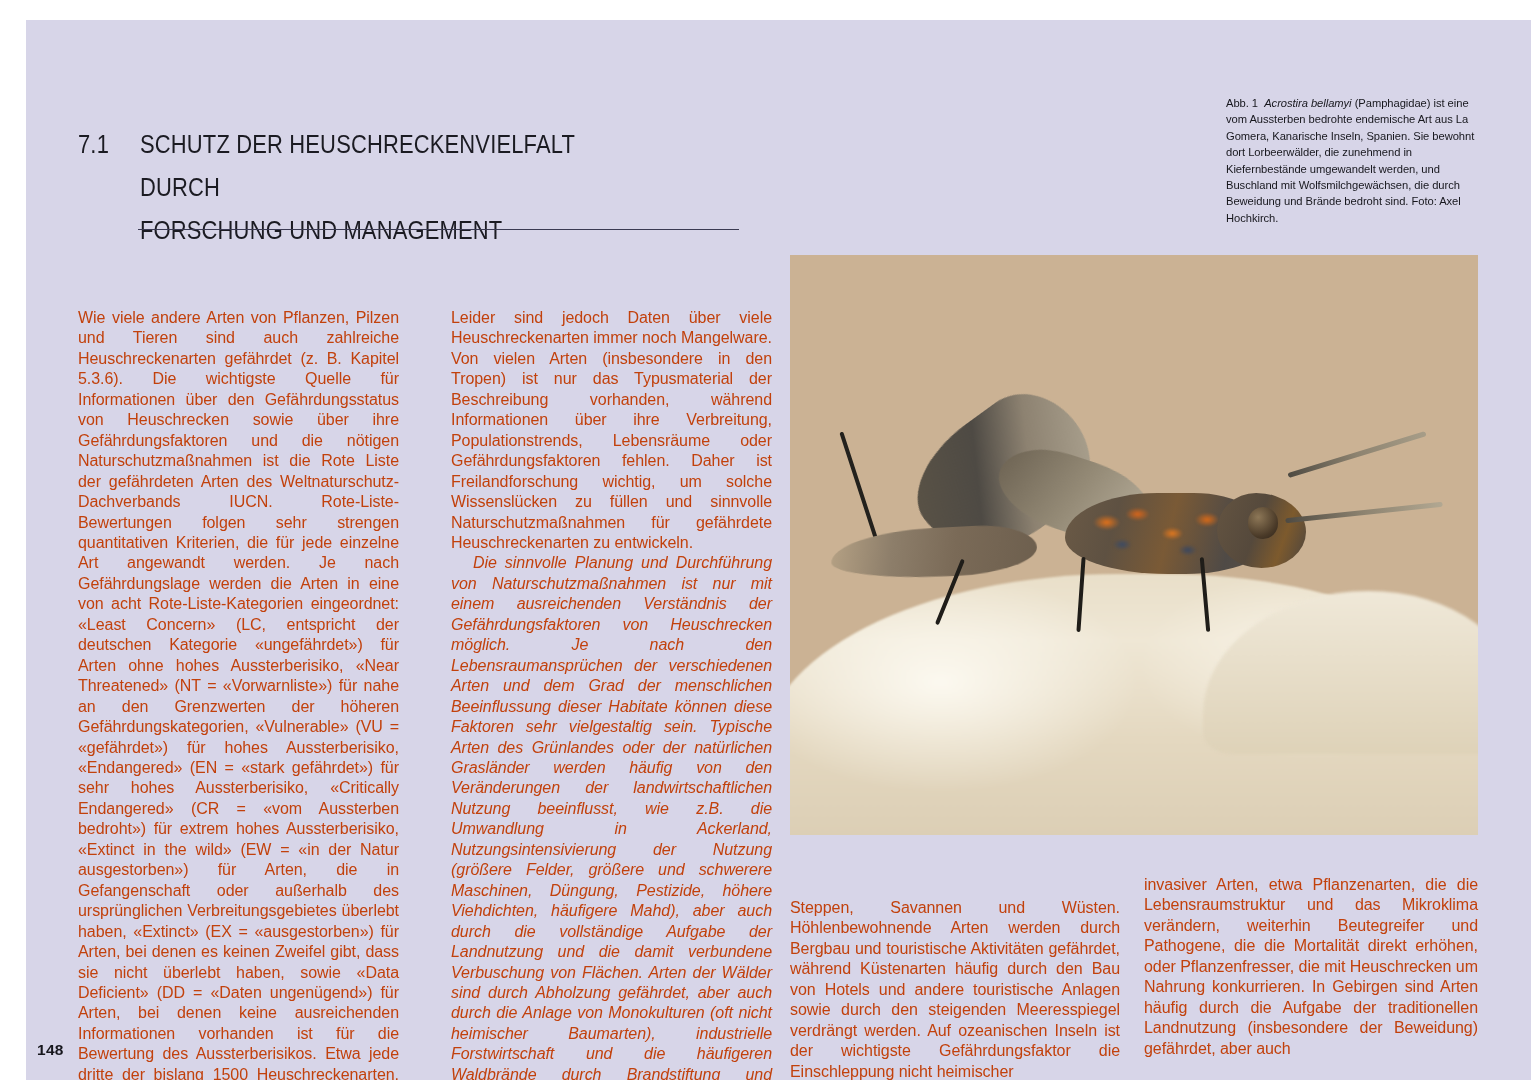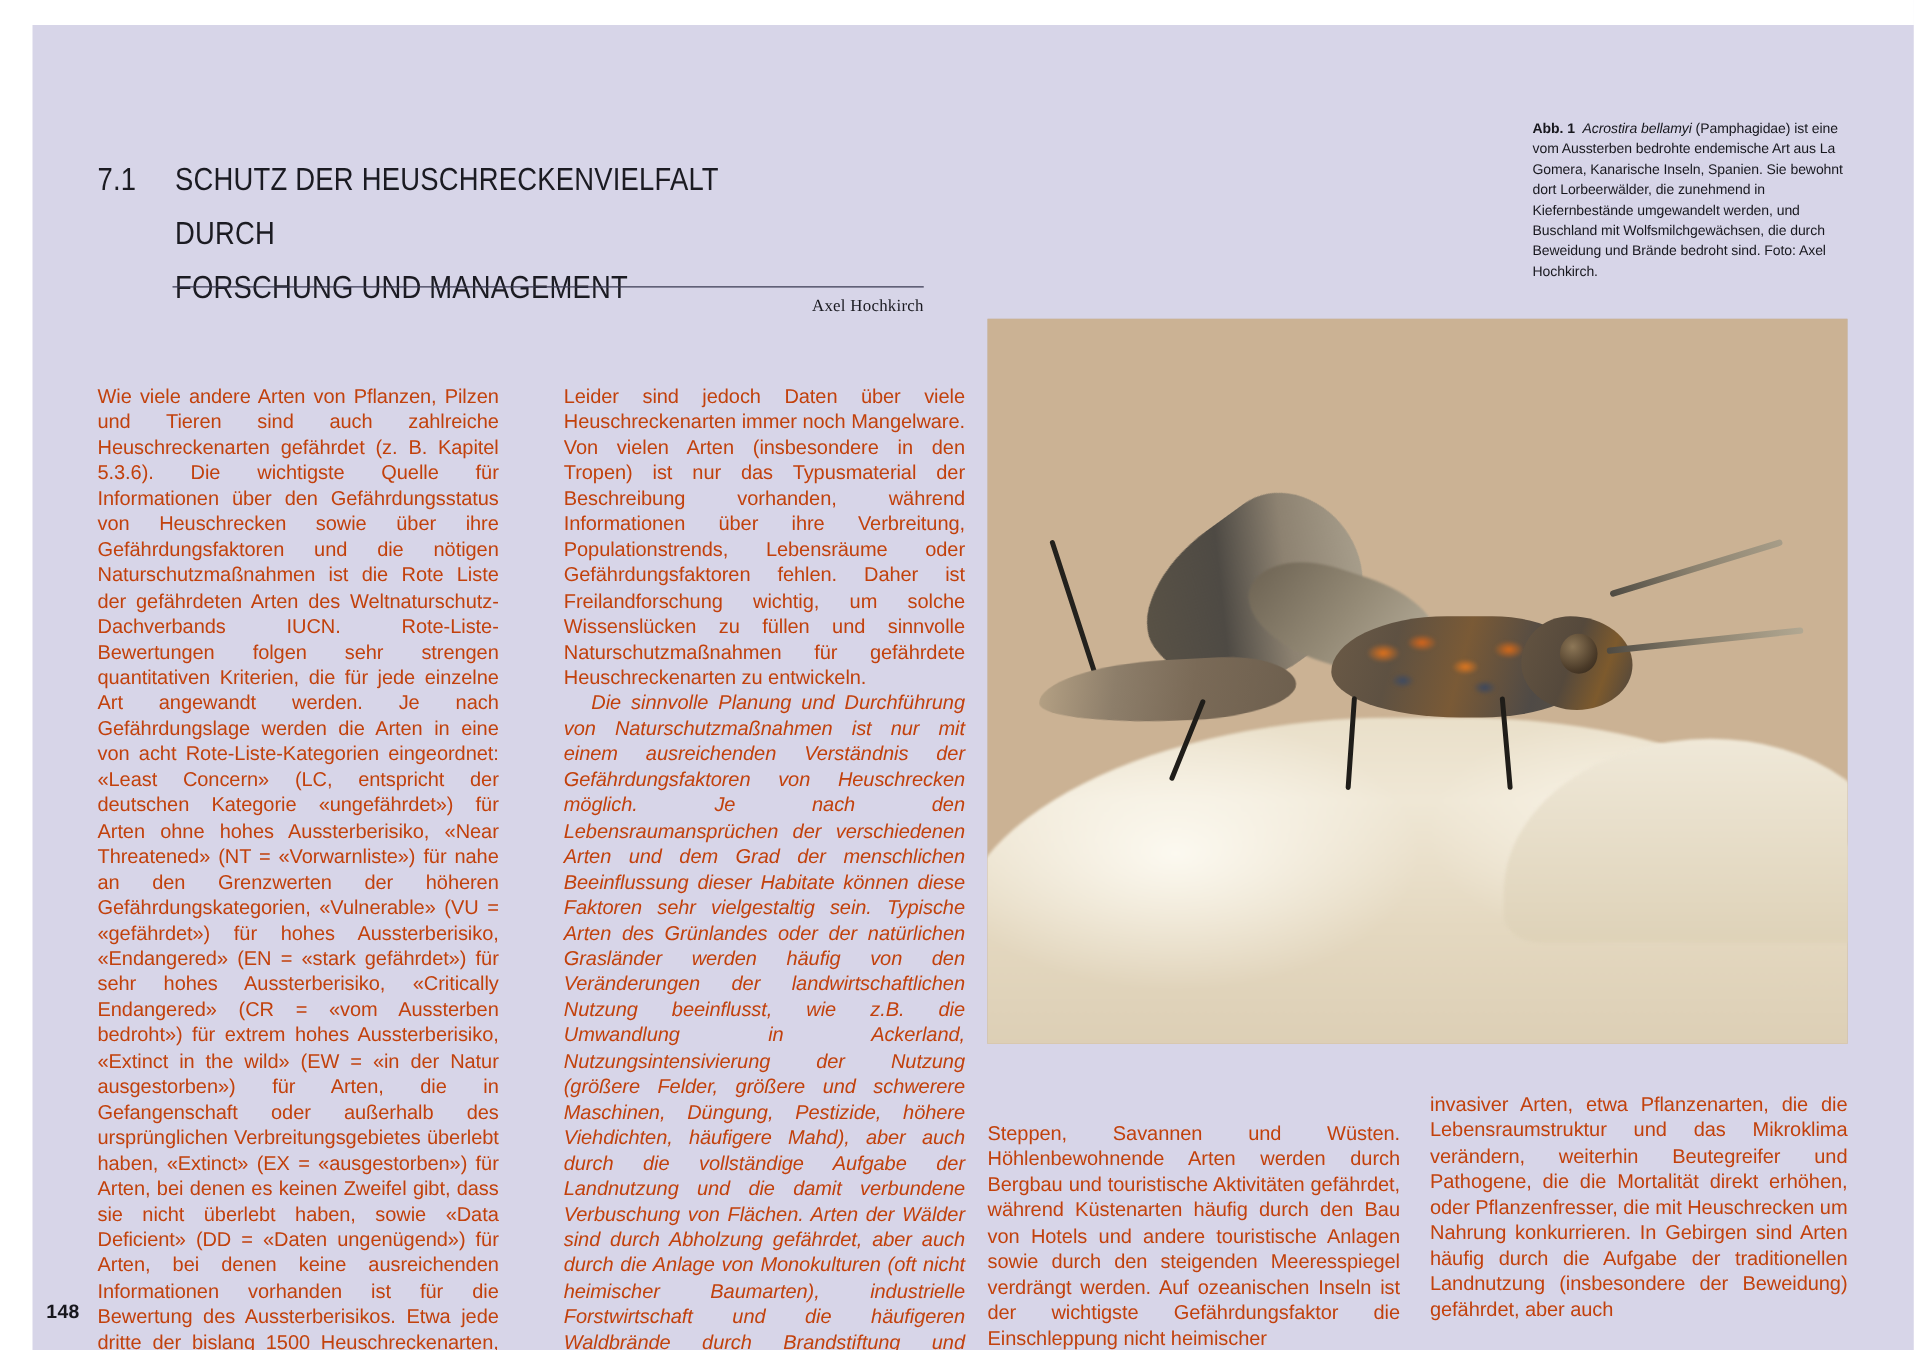--- a/index.html
+++ b/index.html
@@ -128,21 +128,21 @@
   #fig-caption {
     position: absolute;
     left: 460px;
     top: 75px;
     width: 252px;
     font-size: 11.2px;
     line-height: 16.4px;
     color: #17171d;
     letter-spacing: -0.05px;
   }
-  #fig-caption .lbl { font-weight: bold; text-align: center; }
+  #fig-caption .lbl { font-weight: normal; text-align: center; }
   #fig-caption .sci { font-style: italic; text-align: center; }
 
   #photo-frame {
     position: absolute;
     left: 24px;
     top: 235px;
     width: 688px;
     height: 580px;
     overflow: hidden;
     background: #c4ab8c;
@@ -286,21 +286,20 @@
     <div id="chapter-header">
       <div class="head-row">
         <div id="chapter-number">7.1</div>
         <div id="chapter-title">SCHUTZ DER HEUSCHRECKENVIELFALT DURCH
 FORSCHUNG UND MANAGEMENT</div>
       </div>
     </div>
 
     <div id="header-rule"></div>
 
-    <div id="author-line">Axel Hochkirch</div>
 
     <div class="col" id="col-l1">
       <p>Wie viele andere Arten von Pflanzen, Pilzen und Tieren sind auch zahlreiche Heuschreckenarten gefährdet (z. B. Kapitel 5.3.6). Die wichtigste Quelle für Informationen über den Gefährdungsstatus von Heuschrecken sowie über ihre Gefährdungsfaktoren und die nötigen Naturschutzmaßnahmen ist die Rote Liste der gefährdeten Arten des Weltnaturschutz-Dachverbands IUCN. Rote-Liste-Bewertungen folgen sehr strengen quantitativen Kriterien, die für jede einzelne Art angewandt werden. Je nach Gefährdungslage werden die Arten in eine von acht Rote-Liste-Kategorien eingeordnet: «Least Concern» (LC, entspricht der deutschen Kategorie «ungefährdet») für Arten ohne hohes Aussterberisiko, «Near Threatened» (NT = «Vorwarnliste») für nahe an den Grenzwerten der höheren Gefährdungskategorien, «Vulnerable» (VU = «gefährdet») für hohes Aussterberisiko, «Endangered» (EN = «stark gefährdet») für sehr hohes Aussterberisiko, «Critically Endangered» (CR = «vom Aussterben bedroht») für extrem hohes Aussterberisiko, «Extinct in the wild» (EW = «in der Natur ausgestorben») für Arten, die in Gefangenschaft oder außerhalb des ursprünglichen Verbreitungsgebietes überlebt haben, «Extinct» (EX = «ausgestorben») für Arten, bei denen es keinen Zweifel gibt, dass sie nicht überlebt haben, sowie «Data Deficient» (DD = «Daten ungenügend») für Arten, bei denen keine ausreichenden Informationen vorhanden ist für die Bewertung des Aussterberisikos. Etwa jede dritte der bislang 1500 Heuschreckenarten, die für die Rote Liste der IUCN bewertet wurden, ist als gefährdet (VU, EN oder CR) oder sogar ausgestorben eingestuft. Die Gefährdungsursachen sind vielfältig, meist sind sie jedoch mit dem steigenden menschlichen Bedarf an Land und Ressourcen verbunden. Um den Rückgang der Heuschrecken zu stoppen, ist es wichtig, die Ansprüche der Arten zu verstehen und die Gefährdungsfaktoren zu identifizieren.</p>
     </div>
 
     <div class="col" id="col-l2">
       <p>Leider sind jedoch Daten über viele Heuschreckenarten immer noch Mangelware. Von vielen Arten (insbesondere in den Tropen) ist nur das Typusmaterial der Beschreibung vorhanden, während Informationen über ihre Verbreitung, Populationstrends, Lebensräume oder Gefährdungsfaktoren fehlen. Daher ist Freilandforschung wichtig, um solche Wissenslücken zu füllen und sinnvolle Naturschutzmaßnahmen für gefährdete Heuschreckenarten zu entwickeln.</p>
       <p>Die sinnvolle Planung und Durchführung von Naturschutzmaßnahmen ist nur mit einem ausreichenden Verständnis der Gefährdungsfaktoren von Heuschrecken möglich. Je nach den Lebensraumansprüchen der verschiedenen Arten und dem Grad der menschlichen Beeinflussung dieser Habitate können diese Faktoren sehr vielgestaltig sein. Typische Arten des Grünlandes oder der natürlichen Grasländer werden häufig von den Veränderungen der landwirtschaftlichen Nutzung beeinflusst, wie z.B. die Umwandlung in Ackerland, Nutzungsintensivierung der Nutzung (größere Felder, größere und schwerere Maschinen, Düngung, Pestizide, höhere Viehdichten, häufigere Mahd), aber auch durch die vollständige Aufgabe der Landnutzung und die damit verbundene Verbuschung von Flächen. Arten der Wälder sind durch Abholzung gefährdet, aber auch durch die Anlage von Monokulturen (oft nicht heimischer Baumarten), industrielle Forstwirtschaft und die häufigeren Waldbrände durch Brandstiftung und zunehmende Trockenheit. Die wichtigsten Gefährdungsfaktoren für Arten der Feuchtgebiete sind Entwässerung und die häufigeren Dürren durch den Klimawandel (Kapitel 7.2). In natürlichen Flussauen werden Arten durch Fließgewässerregulierung, Dämme und die Veränderung der natürlichen Überschwemmungsdynamik bedroht. Überweidung ist ein wichtiger Gefährdungsfaktor für viele Arten der</p>
     </div>
 

